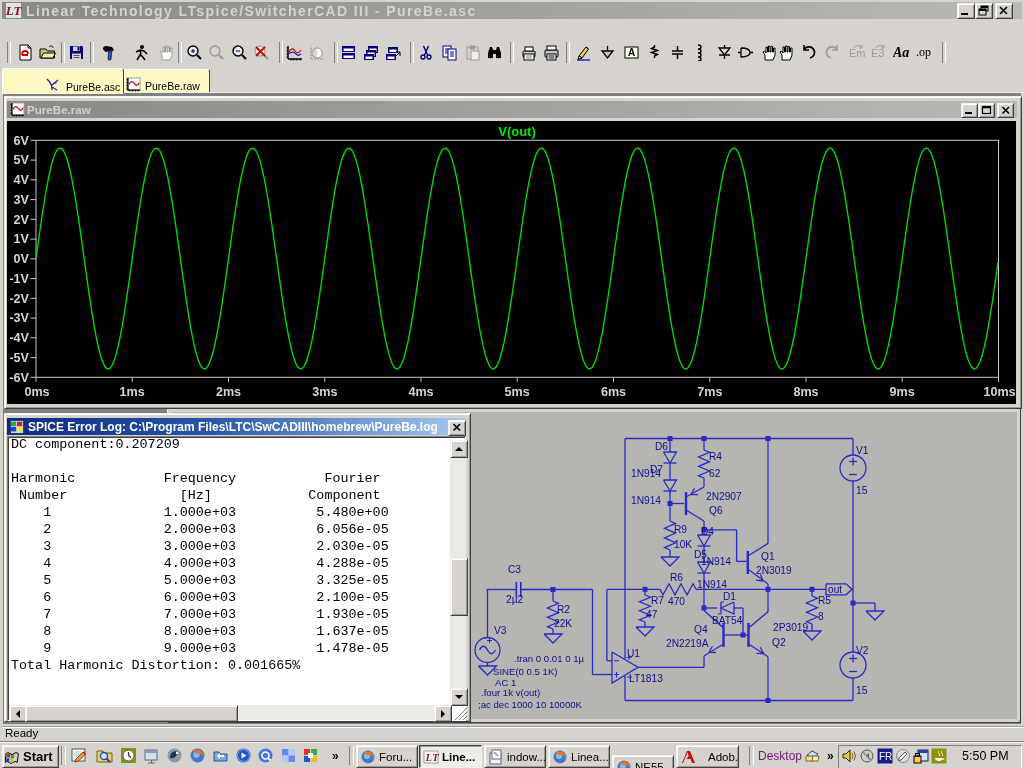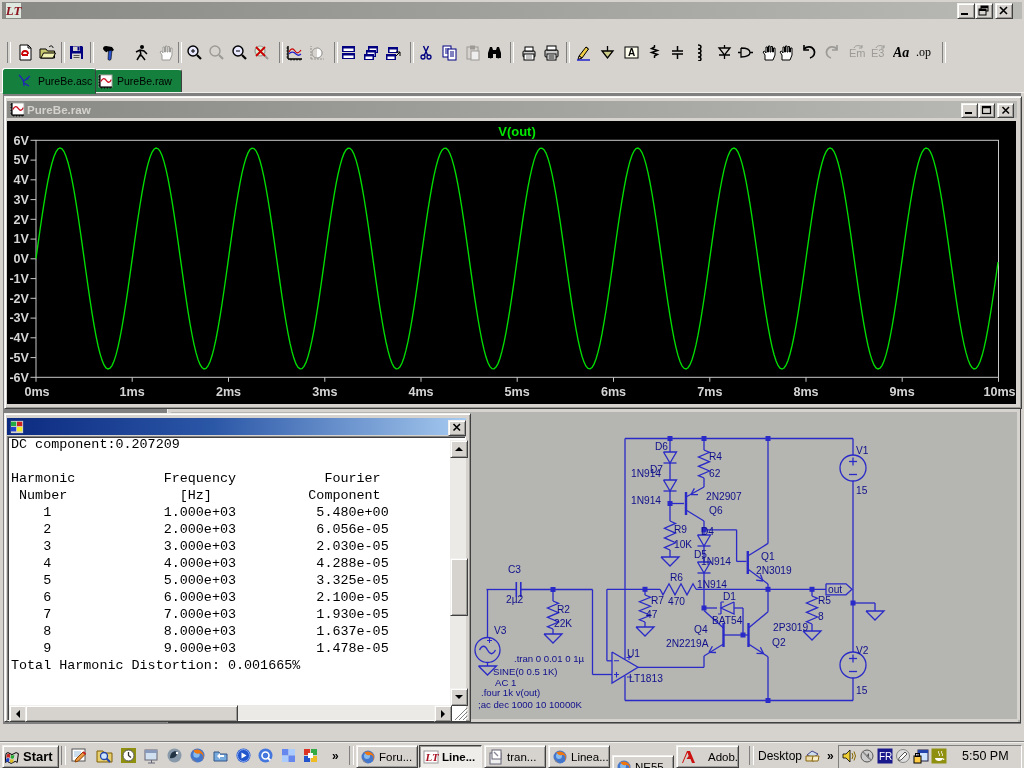--- a/index.html
+++ b/index.html
@@ -7,21 +7,21 @@
   #screen{position:absolute;left:0;top:0;width:1024px;height:768px;background:#d6d3ce;overflow:hidden;}
   .abs{position:absolute;}
   .capbtn{width:16px;height:14px;background:#d6d3ce;border:1px solid;border-color:#f2f0ec #404040 #404040 #f2f0ec;box-shadow:inset 1px 1px 0 #fff,inset -1px -1px 0 #9c9a96;display:flex;align-items:center;justify-content:center;}
   
   #titlebar{left:2px;top:2px;width:1020px;height:17px;background:linear-gradient(90deg,#898985,#b9b9b5);display:flex;align-items:center;}
   #titlebar .ttext{color:#d6d3ce;font-weight:bold;font-size:14px;letter-spacing:1.4px;white-space:nowrap;}
   #menubar{left:0px;top:19px;width:1024px;height:19px;background:#d6d3ce;font-size:11px;color:#000;border-bottom:1px solid #f2f0ec;}
   #menubar span{position:absolute;top:4px;}
   #toolbar{left:2px;top:39px;width:1020px;height:27px;background:#d6d3ce;}
   #tabbar{left:0px;top:66px;width:1024px;height:27px;background:#d6d3ce;}
-  .tab{position:absolute;top:3px;height:22px;background:#15803d;border:1px solid;border-color:#ffffff #404040 transparent #ffffff;border-radius:3px 3px 0 0;display:flex;align-items:center;font-size:10.5px;}
+  .tab{position:absolute;top:3px;height:22px;background:#fef9c3;border:1px solid;border-color:#ffffff #404040 transparent #ffffff;border-radius:3px 3px 0 0;display:flex;align-items:flex-end;font-size:10.5px;padding-left:28px;}
   
   #mdi{left:3px;top:93px;width:1018px;height:631px;background:#808080;}
   
   #wavewin{left:1px;top:3px;width:1016px;height:311px;background:#d6d3ce;border:1px solid;border-color:#f2f0ec #404040 #404040 #f2f0ec;box-shadow:inset 1px 1px 0 #fff,inset -1px -1px 0 #9c9a96;}
   #wavetitle{left:2px;top:4px;width:1010px;height:17px;background:linear-gradient(90deg,#898985,#b9b9b5);display:flex;align-items:center;}
   #wavetitle .ttext{color:#d4d2cc;font-weight:bold;font-size:11.6px;margin-left:2px;}
   #plot{left:2px;top:24px;width:1009px;height:283px;background:#000;}
   
   #schwin{left:164px;top:314px;width:852px;height:314px;background:#b5b5b1;border:1px solid;border-color:#f2f0ec #404040 #404040 #f2f0ec;box-shadow:inset 1px 1px 0 #fff;}
   
@@ -43,20 +43,21 @@
   .ticon{position:absolute;top:5px;width:16px;height:16px;}
 </style>
 </head>
 <body>
 <div id="screen">
 
   <div id="titlebar" class="abs">
     <div class="abs" style="left:4px;top:1px;width:15px;height:15px;background:#dee8de;display:flex;align-items:center;justify-content:center;">
       <span style="color:#8c1520;font-weight:bold;font-style:italic;font-size:13px;font-family:'Liberation Serif',serif;">LT</span>
     </div>
+    <div class="ttext" style="margin-left:24px;">Linear Technology LTspice/SwitcherCAD III - PureBe.asc</div>
     <div class="abs" style="right:9px;top:1px;display:flex;">
       <div class="capbtn">
           <svg width="16" height="14">
             <rect x="3" y="9" width="7" height="2" fill="#000"></rect>
           </svg>
         </div>
       <div class="capbtn">
           <svg width="16" height="14">
             <rect x="5" y="2" width="7" height="5" fill="none" stroke="#000" stroke-width="1"></rect>
             <rect x="5" y="2" width="7" height="2" fill="#000"></rect>
@@ -539,20 +540,21 @@
 
     <div id="logwin" class="abs">
       <div id="logtitle" class="abs">
         <svg width="14" height="14" viewBox="0 0 16 16" style="margin-left:3px;">
             <rect x="1" y="1" width="14" height="14" fill="#d6d3ce"></rect>
             <rect x="1" y="2" width="6" height="5" fill="#22aa44"></rect>
             <rect x="8" y="2" width="6" height="5" fill="#cc2222"></rect>
             <rect x="1" y="8" width="6" height="5" fill="#2244cc"></rect>
             <rect x="8" y="8" width="6" height="5" fill="#eeee22"></rect>
           </svg>
+        <div class="ttext">SPICE Error Log: C:\Program Files\LTC\SwCADIII\homebrew\PureBe.log</div>
         <div class="capbtn" style="position:absolute;right:0.5px;top:1.5px;">
             <svg width="16" height="14">
               <path d="M4.5 3 L11 9.5 M11 3 L4.5 9.5" stroke="#000" stroke-width="1.6"></path>
             </svg>
           </div>
       </div>
       <div id="logbody" class="abs">
         <div id="logtext">DC component:0.207209
 
 Harmonic           Frequency           Fourier
@@ -590,20 +592,21 @@
       <div class="abs" style="left:448px;top:292px;width:15px;height:15px;">
         <svg width="15" height="15">
             <path d="M14 2 L2 14 M14 6 L6 14 M14 10 L10 14" stroke="#808080"></path>
             <path d="M15 3 L3 15 M15 7 L7 15 M15 11 L11 15" stroke="#fff"></path>
           </svg>
       </div>
     </div>
 
   </div>
 
+  <div id="statusbar" class="abs">Ready</div>
 
   <div id="taskbar" class="abs">
       <div class="tbtn" style="left:2px;width:55px;top:2px;height:21px;">
 <svg width="16" height="16" viewBox="0 0 16 16" style="margin-left:2px;">
 <path d="M1 4.6 q2 -2 4 0 q2 2 4 0 q2 -2 4.4 0 l-1.2 8.8 q-2 -2 -4 0 q-2 2 -4 0 q-2 -2 -4 0 z" fill="none" stroke="#000" stroke-width="1"></path>
 <path d="M2 5.5 q1.5 -1.5 3.3 0 l-0.6 3.4 q-1.6 -1.2 -3.2 0 z" fill="#cc2222"></path>
 <path d="M6 5.8 q1.6 1.4 3.4 0 l-0.5 3.3 q-1.7 1.2 -3.4 0 z" fill="#22aa33"></path>
 <path d="M1.3 9.7 q1.6 -1.2 3.2 0 l-0.6 3.4 q-1.5 -1.3 -3.1 0 z" fill="#2244cc"></path>
 <path d="M5.3 9.9 q1.7 1.2 3.4 0 l-0.5 3.2 q-1.7 1.3 -3.4 0 z" fill="#ddbb22"></path>
 </svg>
@@ -686,21 +689,21 @@
           <text x="2.5" y="12" font-family="Liberation Serif" font-size="11" font-style="italic" font-weight="bold" fill="#aa1122">LT</text>
         </svg>
         <span style="margin-left:3px;font-weight:bold;white-space:nowrap;">Line...</span>
       </div>
       <div class="tbtn" style="left:484px;width:60px;">
         <svg width="16" height="16" viewBox="0 0 16 16" style="margin-left:3px;flex-shrink:0;">
           <rect x="2" y="4" width="11" height="11" fill="#eee" stroke="#667"></rect>
           <rect x="4" y="1" width="9" height="9" fill="#fff" stroke="#667"></rect>
           <path d="M6 3 l4 4" stroke="#889" stroke-width="1.5"></path>
         </svg>
-        <span style="margin-left:3px;font-weight:normal;white-space:nowrap;">tran...</span>
+        <span style="margin-left:3px;font-weight:normal;white-space:nowrap;">indow...</span>
       </div>
       <div class="tbtn" style="left:548px;width:60px;">
         <svg width="16" height="16" viewBox="0 0 16 16" style="margin-left:3px;flex-shrink:0;">
           <circle cx="8" cy="8" r="6.5" fill="#4477cc"></circle>
           <circle cx="7" cy="7" r="3" fill="#88bbee"></circle>
           <path d="M2 6 c2.5 -4.5 8 -4.5 11 -1 c1.5 2 1.5 5.5 0 7.5 c1.5 -4.5 -0.5 -7 -3 -6.5 c-2.5 0.5 -5 -0.5 -5 -2.5 c-1.5 0.5 -2.5 1.5 -3 2.5 z" fill="#ee7711"></path>
           <path d="M1.8 9 c0.8 2.8 3 4.8 5.7 5.2 c-3.2 -1.4 -4.5 -3 -5.7 -5.2 z" fill="#ee9933"></path>
         </svg>
         <span style="margin-left:3px;font-weight:normal;white-space:nowrap;">Linea...</span>
       </div>
@@ -713,21 +716,21 @@
         </svg>
         <span style="margin-left:3px;font-weight:normal;white-space:nowrap;">NE55...</span>
       </div>
       <div class="tbtn" style="left:676px;width:61px;">
         <svg width="16" height="16" viewBox="0 0 16 16" style="margin-left:3px;flex-shrink:0;">
           <path d="M2 14 L7 2 h3 l5 12 h-3 l-1.5 -4 h-4 l2 -3 l1 2.5 l-2 -6 l-4.5 10.5 z" fill="#cc1111"></path>
         </svg>
         <span style="margin-left:12px;font-weight:normal;white-space:nowrap;">Adob...</span>
       </div>
       <div class="sep" style="left:749px;"></div>
-      <div class="abs" style="left:758px;top:6px;font-size:12px;color:#000000;">Desktop</div>
+      <div class="abs" style="left:758px;top:6px;font-size:12px;color:#701a75;">Desktop</div>
       <svg class="abs" style="left:805px;top:4px;" width="17" height="17" viewBox="0 0 17 17">
         <path d="M2 8 l5 -4 l6 3 l-5 4 z" fill="#cde" stroke="#448"></path>
         <path d="M1 9 h7 l1 5 h-8 z" fill="#eeddaa" stroke="#886611"></path>
         <path d="M8 9 h6 l-1 5 h-6 z" fill="#f8eecc" stroke="#886611"></path>
       </svg>
       <div class="abs" style="left:827px;top:6px;font-size:12px;font-weight:bold;color:#000;">»</div>
       <div class="abs" style="left:838px;top:2px;width:182px;height:22px;border:1px solid;border-color:#808080 #fff #fff #808080;"></div>
       <svg class="ticon" style="left:841px;" width="16" height="16" viewBox="0 0 16 16">
         <path d="M2 6 h3 l4 -4 v12 l-4 -4 h-3 z" fill="#eecc33" stroke="#000" stroke-width="0.8"></path>
         <path d="M11 5 q2 3 0 6 M13 3.5 q3 4.5 0 9" stroke="#886600" fill="none"></path>

